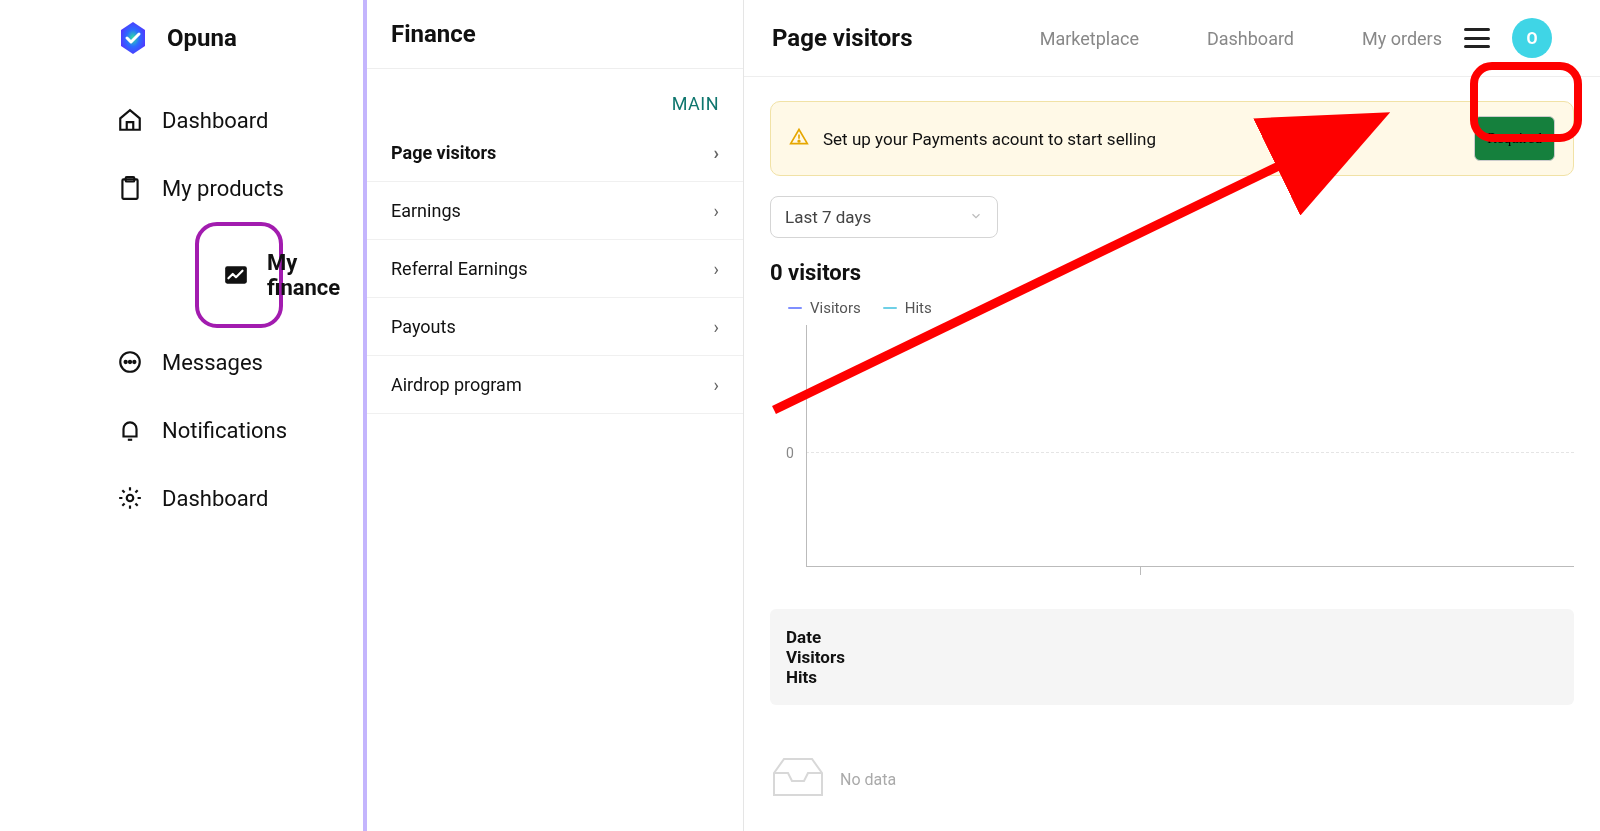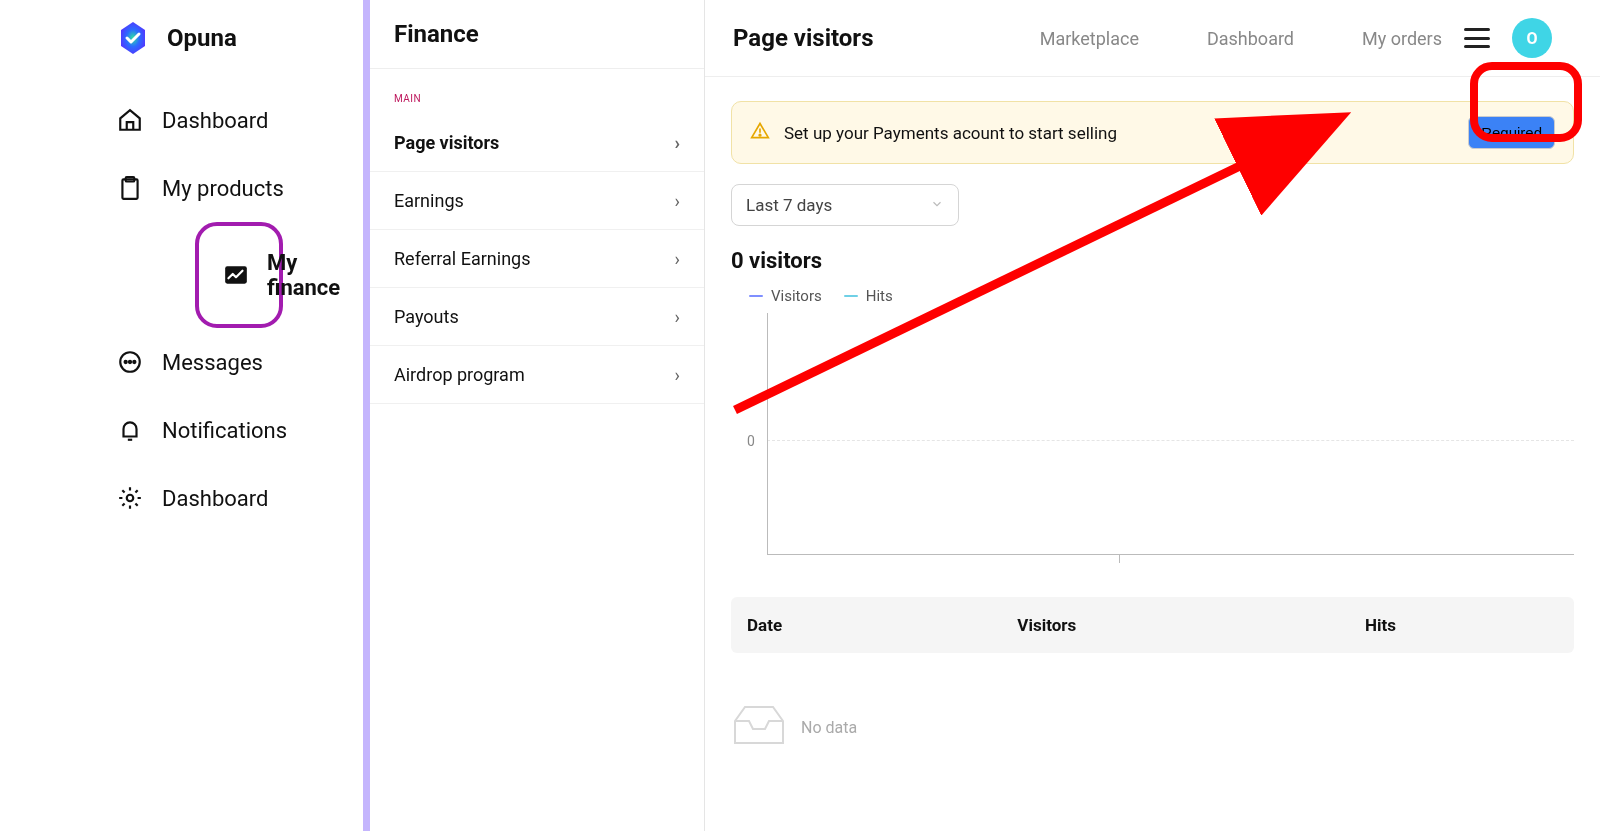--- a/index.html
+++ b/index.html
@@ -8,52 +8,52 @@
 .sidebar { width: 363px; padding: 20px 0 0 0; }
 .logo-row { display: flex; align-items: center; gap: 16px; padding: 0 0 30px 115px; }
 .logo-mark { width: 36px; height: 36px; display: flex; align-items: center; justify-content: center; }
 .logo-text { font-size: 24px; font-weight: 700; }
 .nav-list { display: flex; flex-direction: column; gap: 0; padding-left: 100px; }
 .nav-item { display: flex; align-items: center; gap: 18px; padding: 20px 16px; font-size: 22px; cursor: pointer; border-radius: 12px; }
 .nav-item .icon-wrap { width: 28px; height: 28px; display: flex; align-items: center; justify-content: center; }
 .nav-item.active { font-weight: 700; }
 .nav-highlight { border: 4px solid #a21caf; border-radius: 22px; margin: 0 80px 0 95px; padding: 8px; }
 .nav-highlight .nav-item { padding: 16px 16px; }
-.middle { width: 342px; border-left: 7px solid #c4b5fd; border-right: 1px solid #e5e5e5; }
+.middle { width: 381px; border-left: 4px solid #c4b5fd; border-right: 1px solid #e5e5e5; }
 .middle-header { padding: 20px 24px; font-size: 24px; font-weight: 700; border-bottom: 1px solid #eee; }
-.mid-section-label { padding: 24px 24px 10px 24px; font-size: 10px; color: #be185d; letter-spacing: 0.5px; }
+.mid-section-label { padding: 24px 24px 10px 24px; font-size: 18px; color: #0f766e; letter-spacing: 0.5px; text-align: right; }
 .mid-item { display: flex; align-items: center; justify-content: space-between; padding: 18px 24px; border-bottom: 1px solid #f0f0f0; font-size: 18px; cursor: pointer; }
 .mid-item.active { font-weight: 700; }
 .chev { color: #666; font-size: 18px; }
 .main { flex: 1; position: relative; }
 .main-header { display: flex; align-items: center; justify-content: space-between; padding: 18px 48px 18px 28px; border-bottom: 1px solid #eee; }
 .main-title { font-size: 24px; font-weight: 700; }
 .main-right { display: flex; align-items: center; gap: 22px; }
 .nav-link { color: #888; font-size: 18px; cursor: pointer; margin-left: 46px; }
 .ham { width: 26px; height: 20px; display: flex; flex-direction: column; justify-content: space-between; cursor: pointer; }
 .ham span { height: 3px; background: #222; border-radius: 2px; }
 .avatar { width: 40px; height: 40px; border-radius: 50%; background: #3fd5e6; display: flex; align-items: center; justify-content: center; color: #fff; font-weight: 700; cursor: pointer; }
 .main-body { padding: 24px 26px; }
 .alert { background: #fff9e7; border: 1px solid #f1e2a6; border-radius: 10px; padding: 14px 18px; display: flex; align-items: center; gap: 14px; }
 .alert-text { flex: 1; font-size: 17px; }
 .warn-icon { color: #e6a700; }
-.req-btn { background: #3b82f6; border: 1px solid #ccc; border-radius: 6px; padding: 7px 12px; font-size: 15px; cursor: pointer; }
+.req-btn { background: #15803d; border: 1px solid #ccc; border-radius: 6px; padding: 13px 12px; font-size: 15px; cursor: pointer; font-family: Liberation Serif, serif; }
 .dropdown { margin-top: 20px; display: inline-flex; justify-content: space-between; border: 1px solid #d5d5d5; border-radius: 8px; padding: 10px 14px; width: 228px; font-size: 17px; cursor: pointer; color: #444; }
 .dd-caret { color: #bbb; }
 .visitors-count { margin-top: 22px; font-size: 22px; font-weight: 700; }
 .legend { margin-top: 14px; display: flex; gap: 22px; font-size: 15px; color: #555; align-items: center; padding-left: 18px; }
 .legend-item { display: flex; align-items: center; gap: 8px; }
 .legend-dash { width: 14px; height: 2px; border-radius: 2px; }
 .chart-area { margin-top: 8px; height: 260px; position: relative; padding-left: 36px; }
 .y-axis { position: absolute; left: 36px; top: 0; bottom: 18px; width: 1px; background: #bbb; }
 .x-axis { position: absolute; left: 36px; right: 0; bottom: 18px; height: 1px; background: #bbb; }
 .tick-mid { position: absolute; left: 46%; bottom: 10px; width: 1px; height: 8px; background: #bbb; }
 .y-label { position: absolute; left: 16px; top: 46%; font-size: 14px; color: #888; }
 .grid-line { position: absolute; left: 36px; right: 0; top: 49%; border-top: 1px dashed #e5e5e5; }
-.table-head { margin-top: 24px; background: #f5f5f5; border-radius: 6px; display: flex; padding: 18px 16px; font-weight: 700; font-size: 17px; }
+.table-head { margin-top: 24px; background: #f5f5f5; border-radius: 6px; display: flex; padding: 18px 16px; font-weight: 700; font-size: 17px; flex-direction: column; }
 .col-date { flex: 1.4; }
 .col-visitors { flex: 1.8; }
 .col-hits { flex: 1; }
 .no-data { margin-top: 50px; display: flex; flex-direction: row; align-items: center; gap: 14px; color: #aaa; }
 .inbox-icon { color: #d8d8d8; }
 .arrow-svg { position: absolute; top: 100px; left: 10px; width: 690px; height: 320px; pointer-events: none; }
 .req-highlight { position: absolute; top: 62px; right: 18px; width: 112px; height: 80px; border: 8px solid #fe0000; border-radius: 22px; pointer-events: none; }
 </style>
 </head>
 <body>

